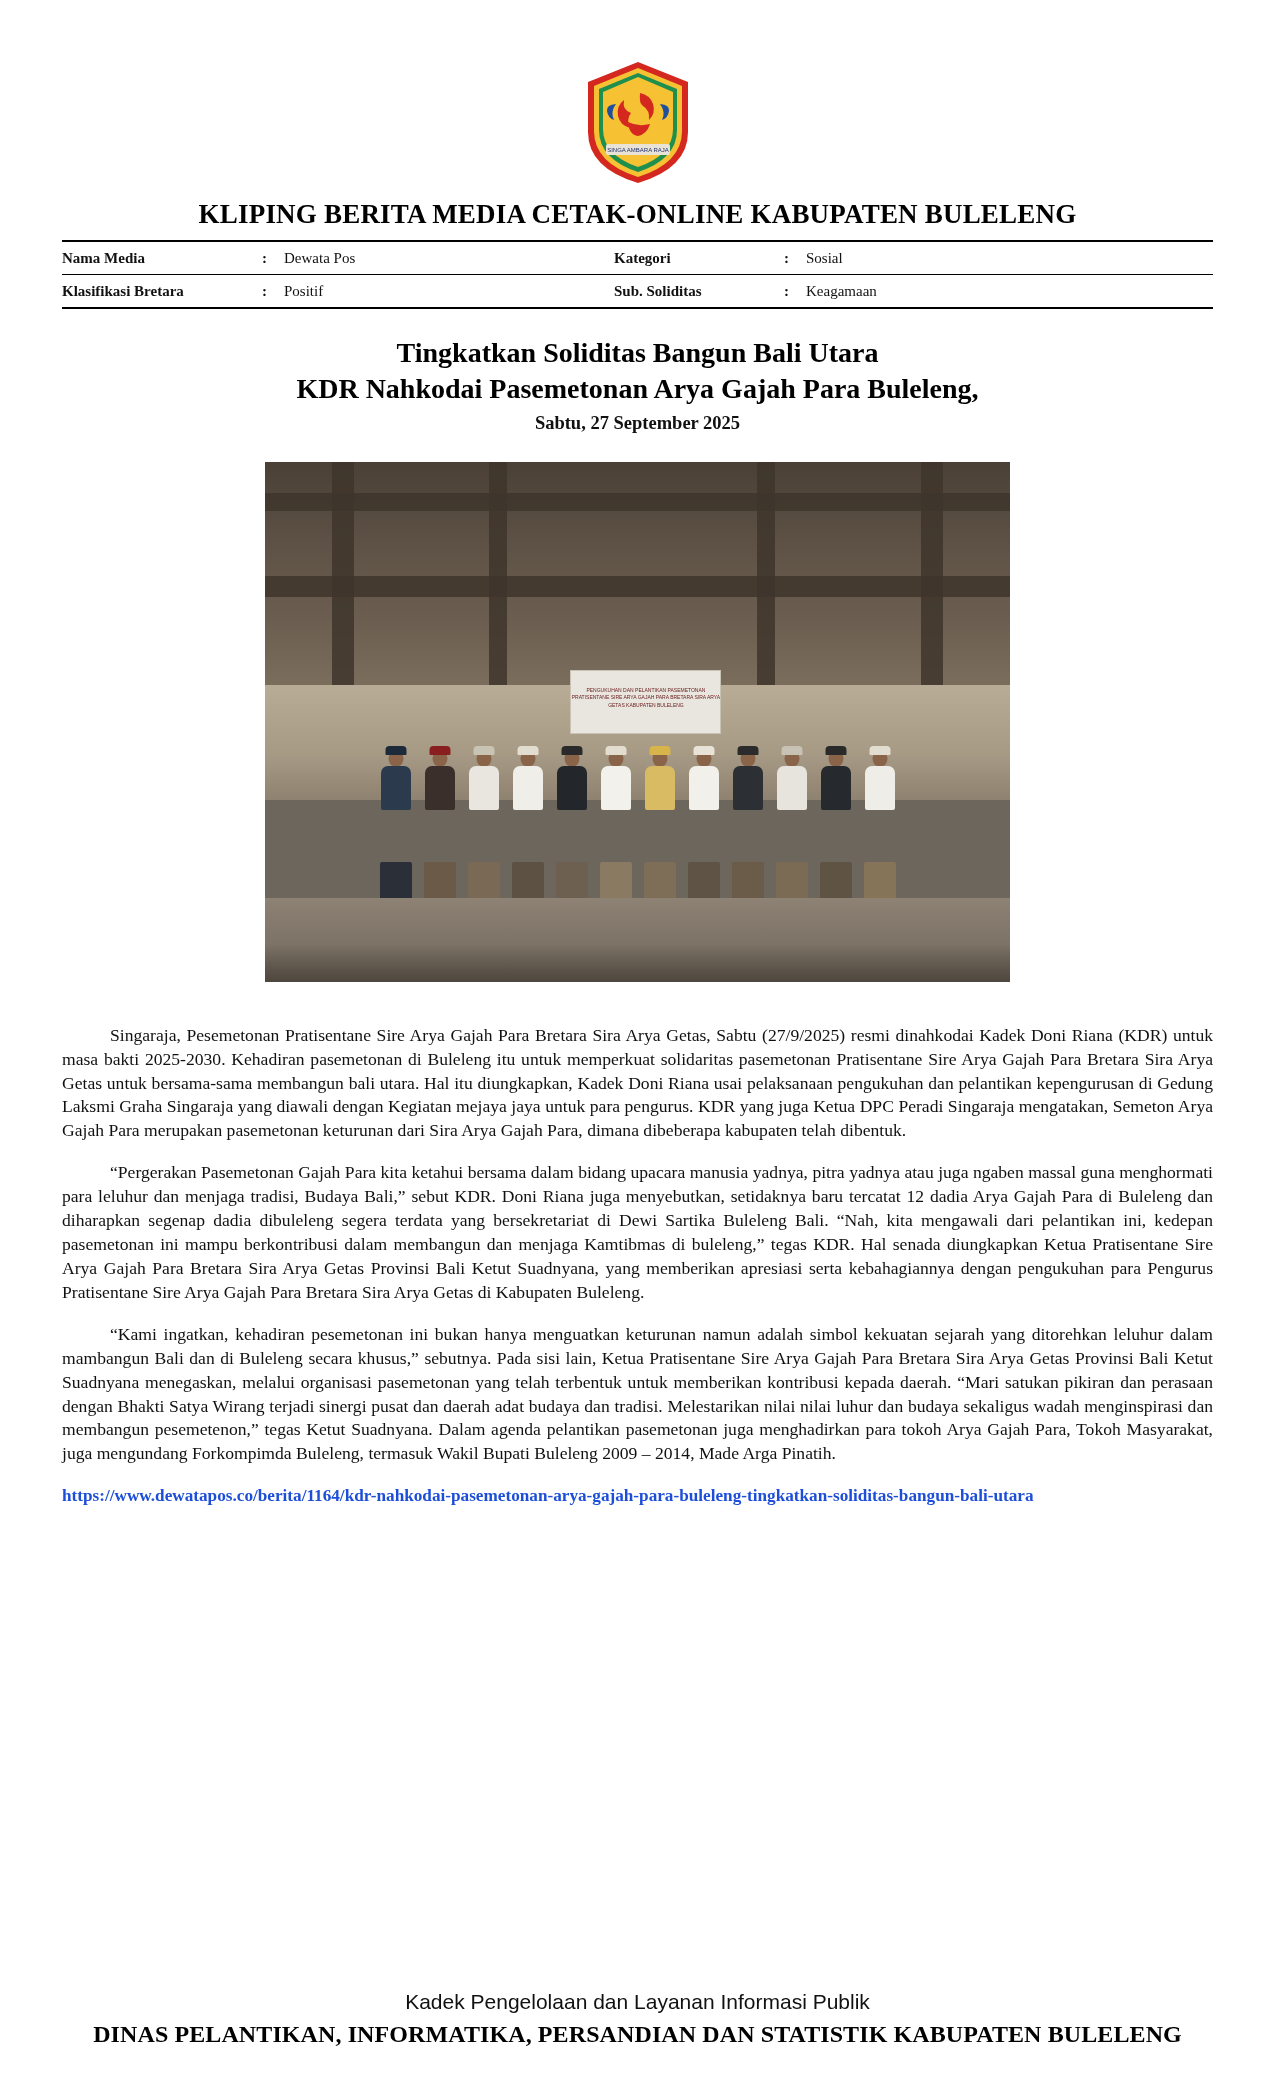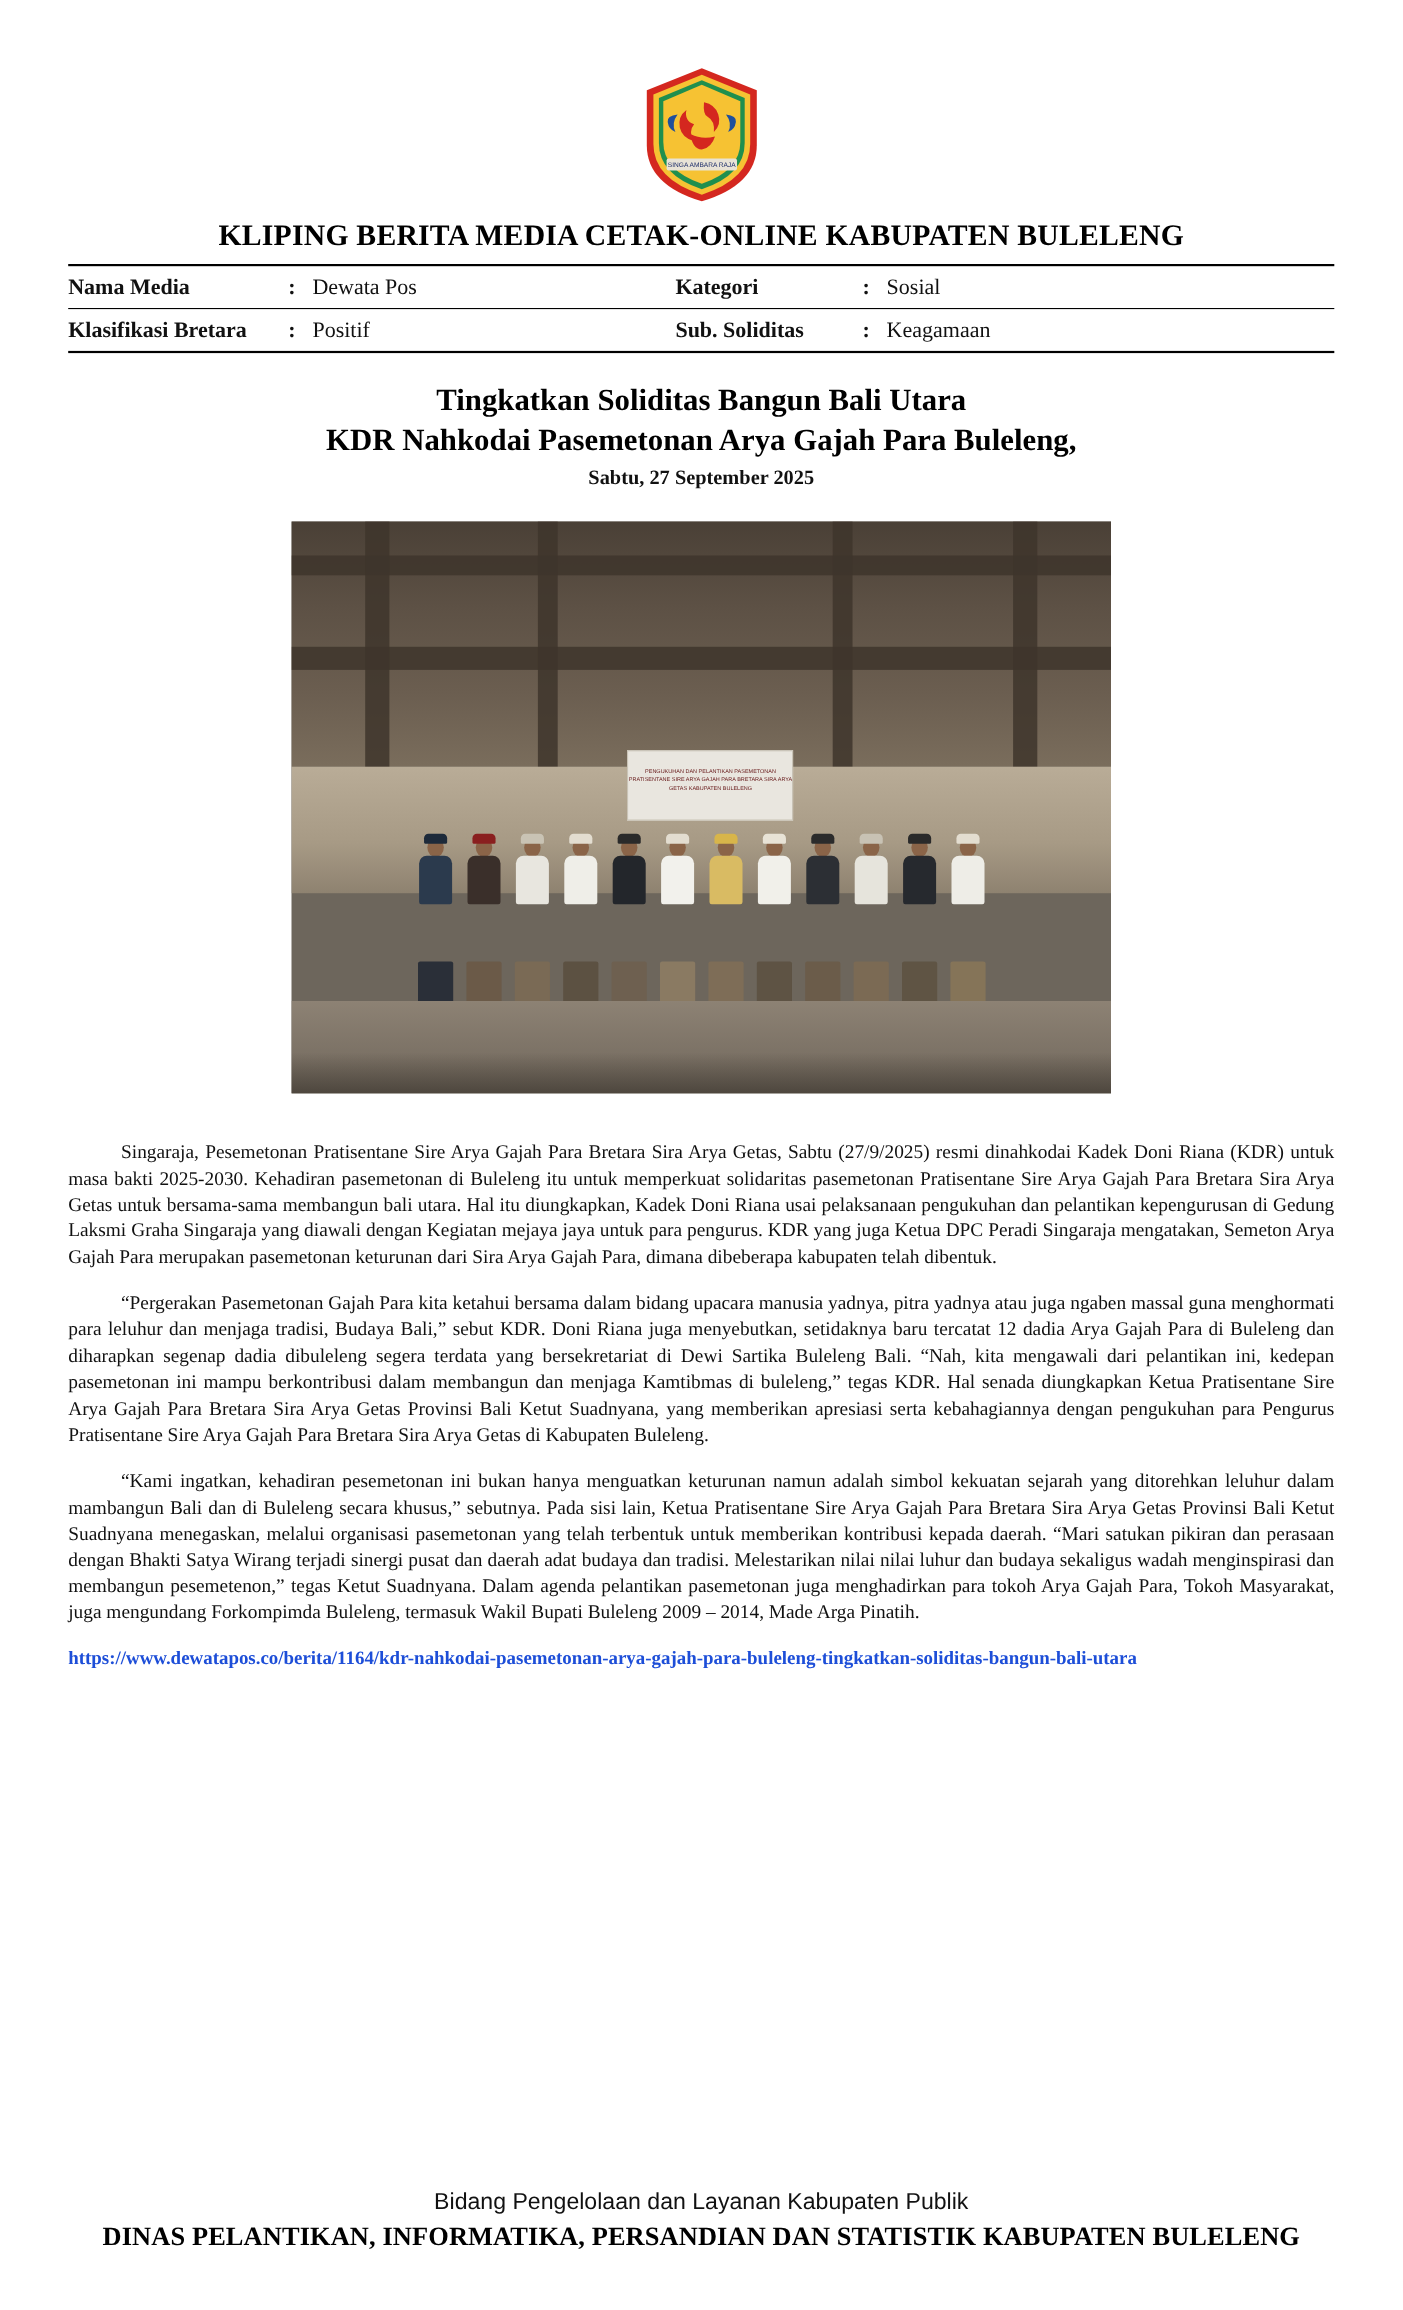--- a/index.html
+++ b/index.html
@@ -52,21 +52,21 @@
   }
   .rule-thin {
     border-top: 1.2px solid #000;
     width: 100%;
   }
 
   
   .meta {
     width: 100%;
     border-collapse: collapse;
-    font-size: 20px;
+    font-size: 15px;
   }
   .meta td {
     padding: 8px 0 7px 0;
     vertical-align: top;
   }
   .meta .lbl {
     font-weight: bold;
     white-space: nowrap;
   }
   .meta .colon {
@@ -390,17 +390,17 @@
   </div>
 
   <div class="article">
     <p>Singaraja, Pesemetonan Pratisentane Sire Arya Gajah Para Bretara Sira Arya Getas, Sabtu (27/9/2025) resmi dinahkodai Kadek Doni Riana (KDR) untuk masa bakti 2025-2030. Kehadiran pasemetonan di Buleleng itu untuk memperkuat solidaritas pasemetonan Pratisentane Sire Arya Gajah Para Bretara Sira Arya Getas untuk bersama-sama membangun bali utara.  Hal itu diungkapkan, Kadek Doni Riana usai pelaksanaan pengukuhan dan pelantikan kepengurusan di Gedung Laksmi Graha Singaraja yang diawali dengan Kegiatan mejaya jaya untuk para pengurus. KDR yang juga Ketua DPC Peradi Singaraja mengatakan, Semeton Arya Gajah Para merupakan pasemetonan keturunan dari Sira Arya Gajah Para, dimana dibeberapa kabupaten telah dibentuk.</p>
     <p>“Pergerakan Pasemetonan Gajah Para kita ketahui bersama dalam bidang upacara manusia yadnya, pitra yadnya atau juga ngaben massal guna menghormati para leluhur dan menjaga tradisi, Budaya Bali,” sebut KDR. Doni Riana juga menyebutkan, setidaknya baru tercatat 12 dadia  Arya Gajah Para di Buleleng dan diharapkan segenap dadia dibuleleng segera terdata yang bersekretariat di Dewi Sartika Buleleng Bali. “Nah, kita mengawali dari pelantikan ini, kedepan pasemetonan ini mampu berkontribusi dalam membangun dan menjaga Kamtibmas di buleleng,” tegas KDR.  Hal senada diungkapkan Ketua Pratisentane Sire Arya Gajah Para Bretara Sira Arya Getas Provinsi Bali Ketut Suadnyana, yang memberikan apresiasi serta kebahagiannya  dengan pengukuhan para  Pengurus Pratisentane Sire Arya Gajah Para Bretara Sira Arya  Getas di Kabupaten Buleleng.</p>
     <p>“Kami ingatkan, kehadiran pesemetonan ini bukan hanya menguatkan keturunan namun adalah simbol kekuatan sejarah yang ditorehkan leluhur dalam  mambangun Bali dan di Buleleng secara khusus,” sebutnya. Pada sisi lain, Ketua Pratisentane Sire Arya Gajah Para Bretara Sira Arya Getas Provinsi Bali Ketut Suadnyana menegaskan, melalui organisasi pasemetonan yang telah terbentuk untuk memberikan kontribusi kepada daerah. “Mari satukan pikiran dan perasaan dengan Bhakti Satya Wirang terjadi sinergi pusat dan daerah adat budaya dan tradisi. Melestarikan nilai nilai luhur dan budaya  sekaligus wadah menginspirasi dan membangun pesemetenon,” tegas Ketut Suadnyana. Dalam agenda pelantikan pasemetonan juga menghadirkan para tokoh Arya Gajah Para, Tokoh Masyarakat, juga mengundang Forkompimda Buleleng, termasuk Wakil Bupati Buleleng 2009 – 2014, Made Arga Pinatih.</p>
     <a class="source-link" href="#">https://www.dewatapos.co/berita/1164/kdr-nahkodai-pasemetonan-arya-gajah-para-buleleng-tingkatkan-soliditas-bangun-bali-utara</a>
   </div>
 
   <div class="footer">
-    <div class="f1">Bidang Pengelolaan dan Layanan Kabupaten Publik</div>
+    <div class="f1">Kadek Pengelolaan dan Layanan Informasi Publik</div>
     <div class="f2">DINAS PELANTIKAN, INFORMATIKA, PERSANDIAN DAN STATISTIK KABUPATEN BULELENG</div>
   </div>
 
 </div>
 
 </body></html>

